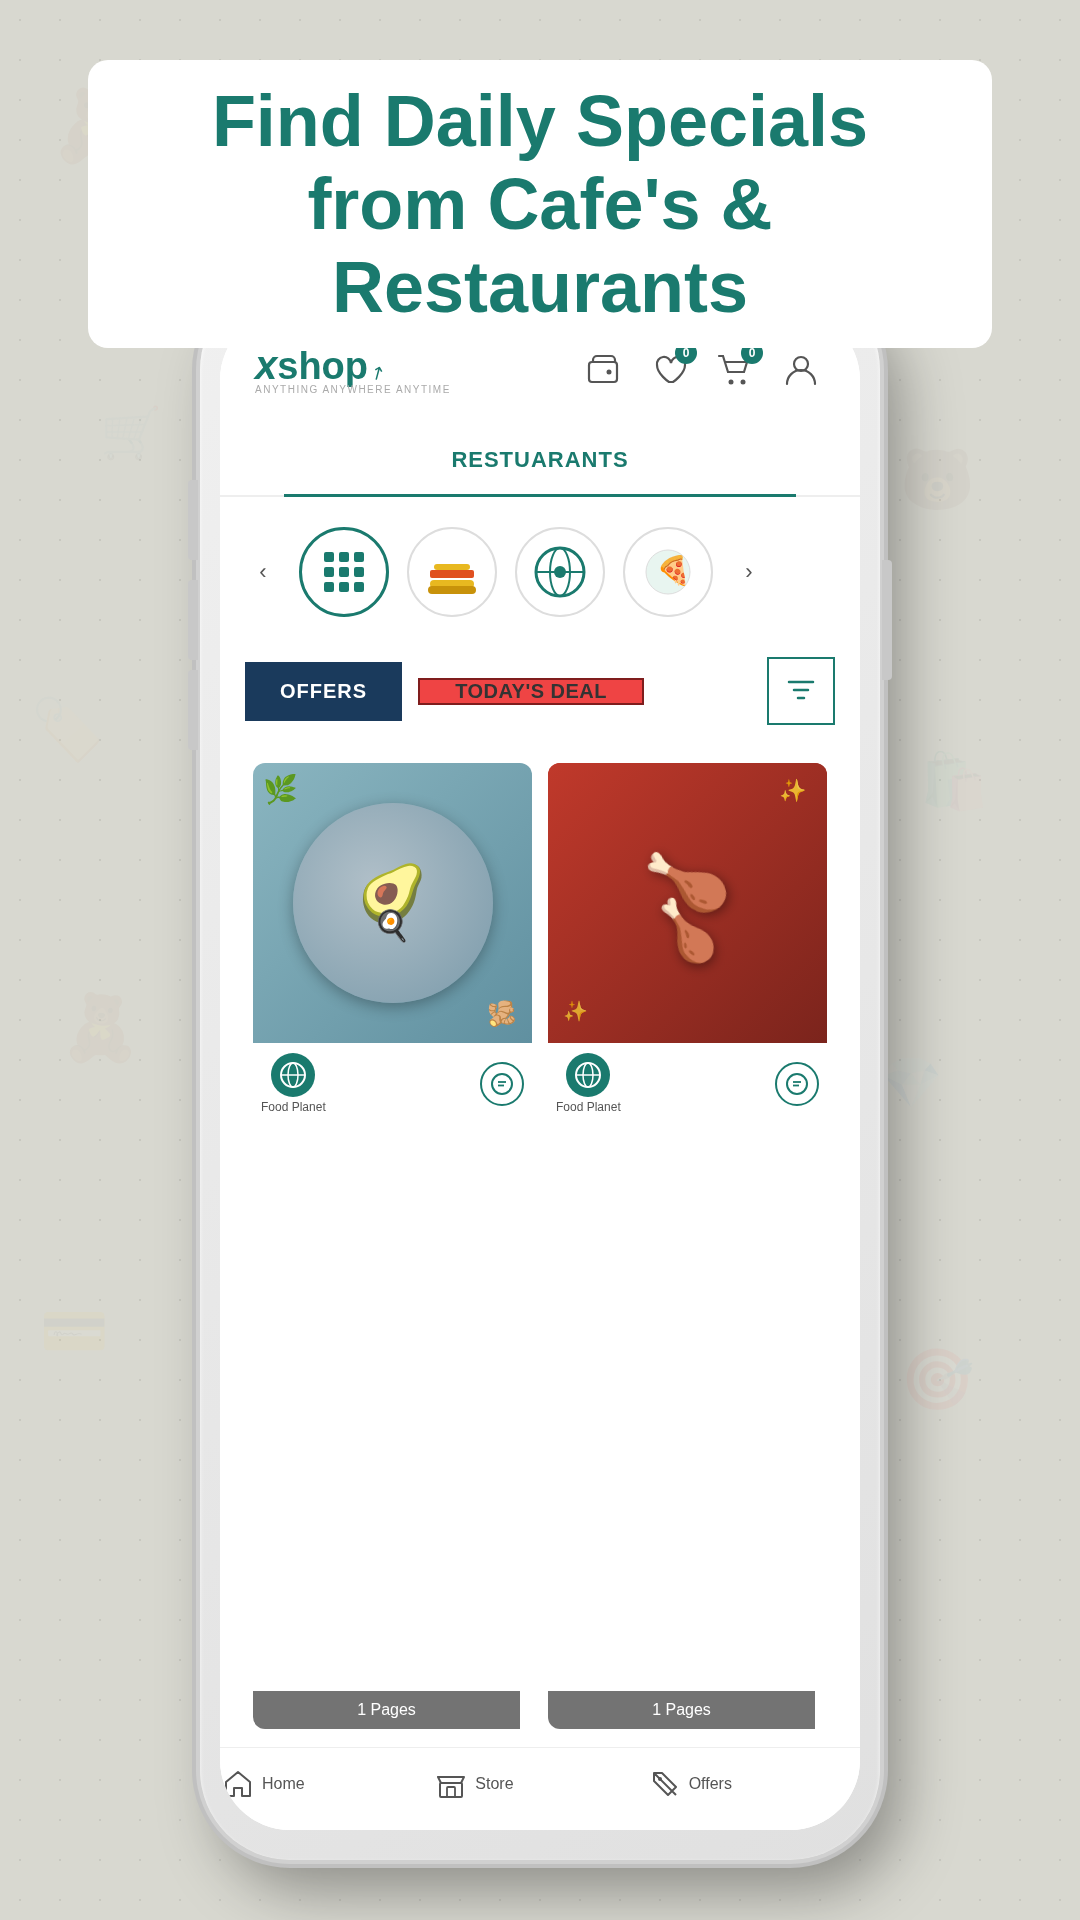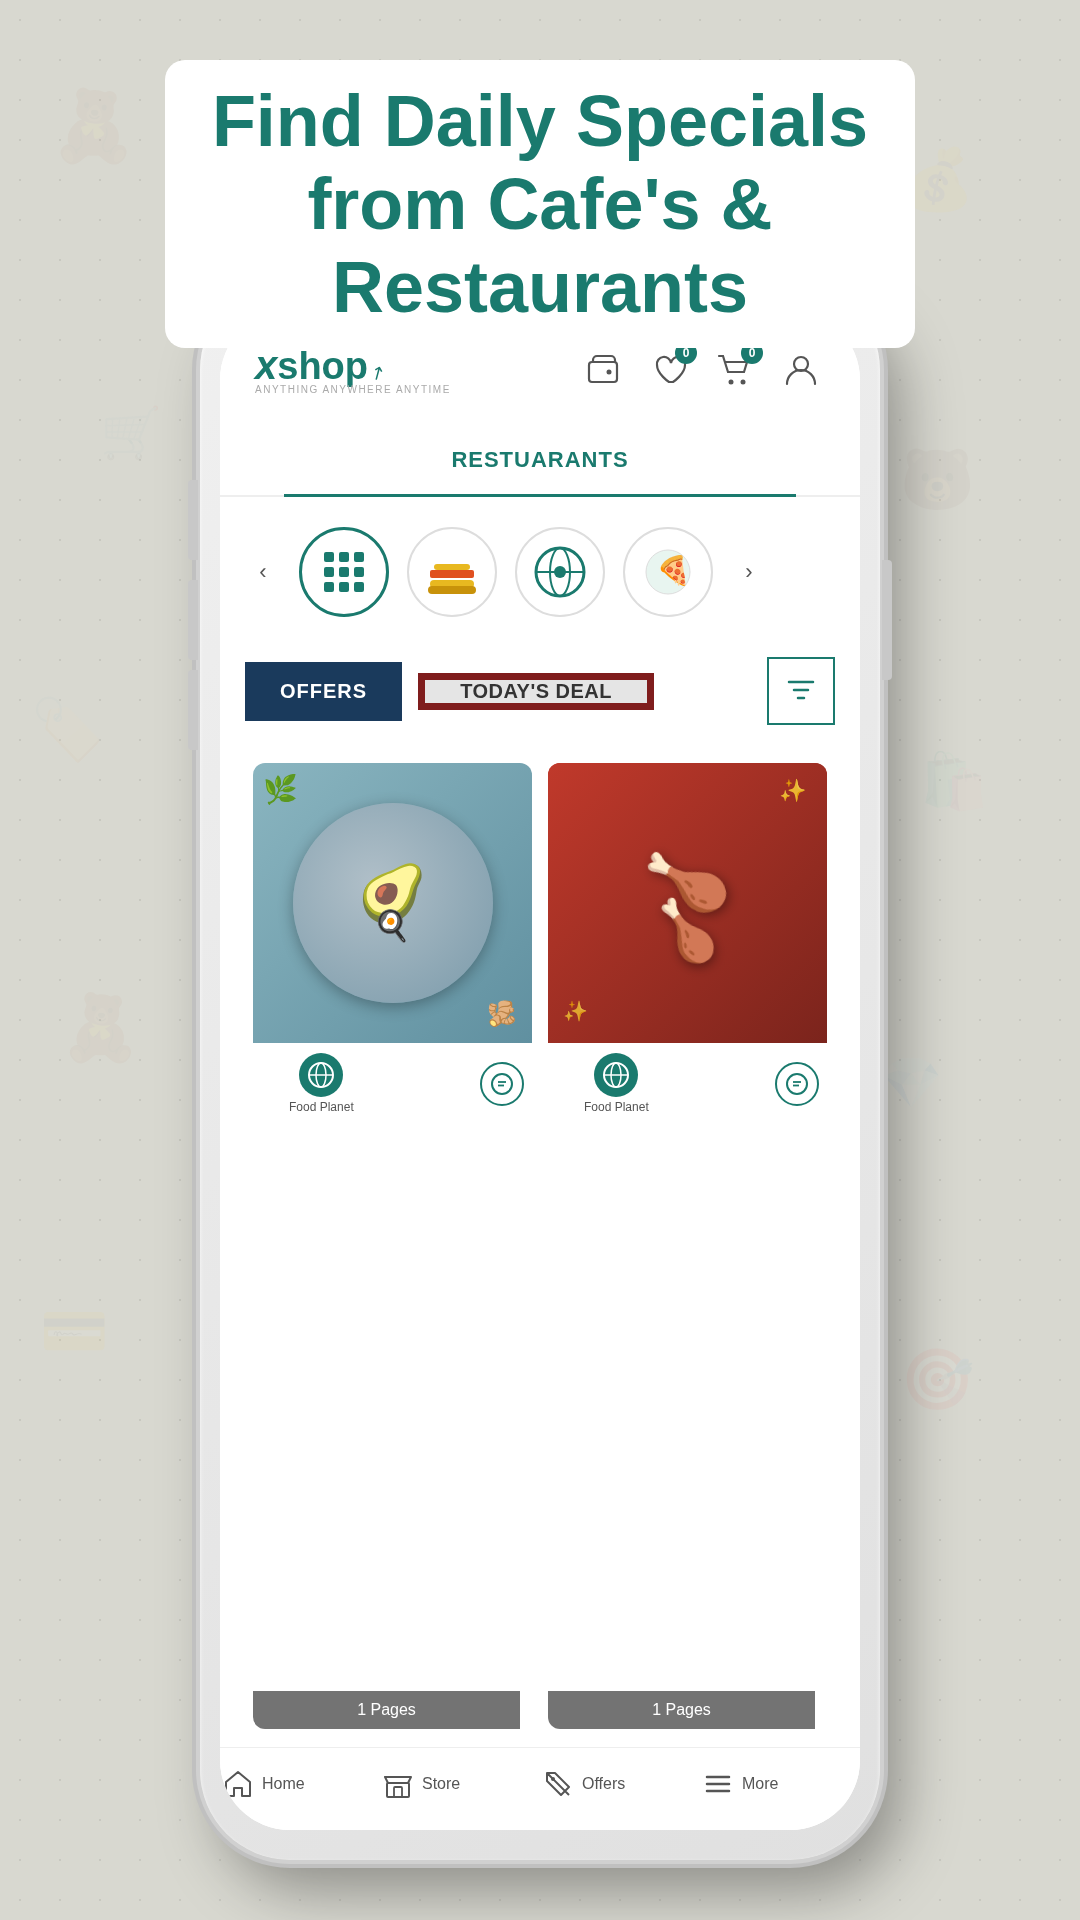--- a/index.html
+++ b/index.html
@@ -26,21 +26,21 @@
     }
 
     
     .header-text {
       position: absolute;
       top: 60px;
       left: 50%;
       transform: translateX(-50%);
       z-index: 10;
       text-align: center;
-      width: 750px;
+      width: 904px;
     }
 
     .header-text h1 {
       font-size: 72px;
       font-weight: 900;
       color: #1a7a6e;
       line-height: 1.15;
       background: white;
       padding: 20px 40px;
       border-radius: 20px;
@@ -282,23 +282,23 @@
       color: white;
       border: none;
       padding: 18px 35px;
       font-size: 20px;
       font-weight: 700;
       letter-spacing: 1px;
       cursor: pointer;
     }
 
     .btn-today {
-      background: #e5e5e5;
+      background: #ef4444;
       color: #333;
-      border: 7px solid #7f1d1d;
+      border: 2px solid #7f1d1d;
       padding: 0 35px;
       font-size: 20px;
       font-weight: 600;
       letter-spacing: 0.5px;
       cursor: pointer;
     }
 
     .btn-filter {
       margin-left: auto;
       width: 68px;
@@ -366,21 +366,20 @@
       font-size: 16px;
       font-weight: 500;
     }
 
     
     .card-footer {
       display: flex;
       align-items: center;
       justify-content: space-between;
       padding: 10px 8px;
-      margin-left: 28px;
     }
 
     .store-logo-small {
       display: flex;
       flex-direction: column;
       align-items: center;
       gap: 3px;
     }
 
     .store-logo-circle {
@@ -708,28 +707,18 @@
           <div class="nav-item-icon">
             <svg width="30" height="30" viewBox="0 0 30 30" fill="none">
               <path d="M4 4l22 22M4 4h8l14 14-8 8L4 12V4z" stroke="#555" stroke-width="2" fill="none" stroke-linejoin="round"></path>
               <circle cx="10" cy="10" r="2" fill="#555"></circle>
             </svg>
           </div>
           <span class="nav-item-label">Offers</span>
         </div>
 
 
-        <div class="nav-item">
-          <div class="nav-item-icon">
-            <svg width="30" height="30" viewBox="0 0 30 30" fill="none">
-              <line x1="4" y1="8" x2="26" y2="8" stroke="#555" stroke-width="2.5" stroke-linecap="round"></line>
-              <line x1="4" y1="15" x2="26" y2="15" stroke="#555" stroke-width="2.5" stroke-linecap="round"></line>
-              <line x1="4" y1="22" x2="26" y2="22" stroke="#555" stroke-width="2.5" stroke-linecap="round"></line>
-            </svg>
-          </div>
-          <span class="nav-item-label">More</span>
-        </div>
 
       </div>
 
     </div>
   </div>
 </div>
 
 </body></html>

